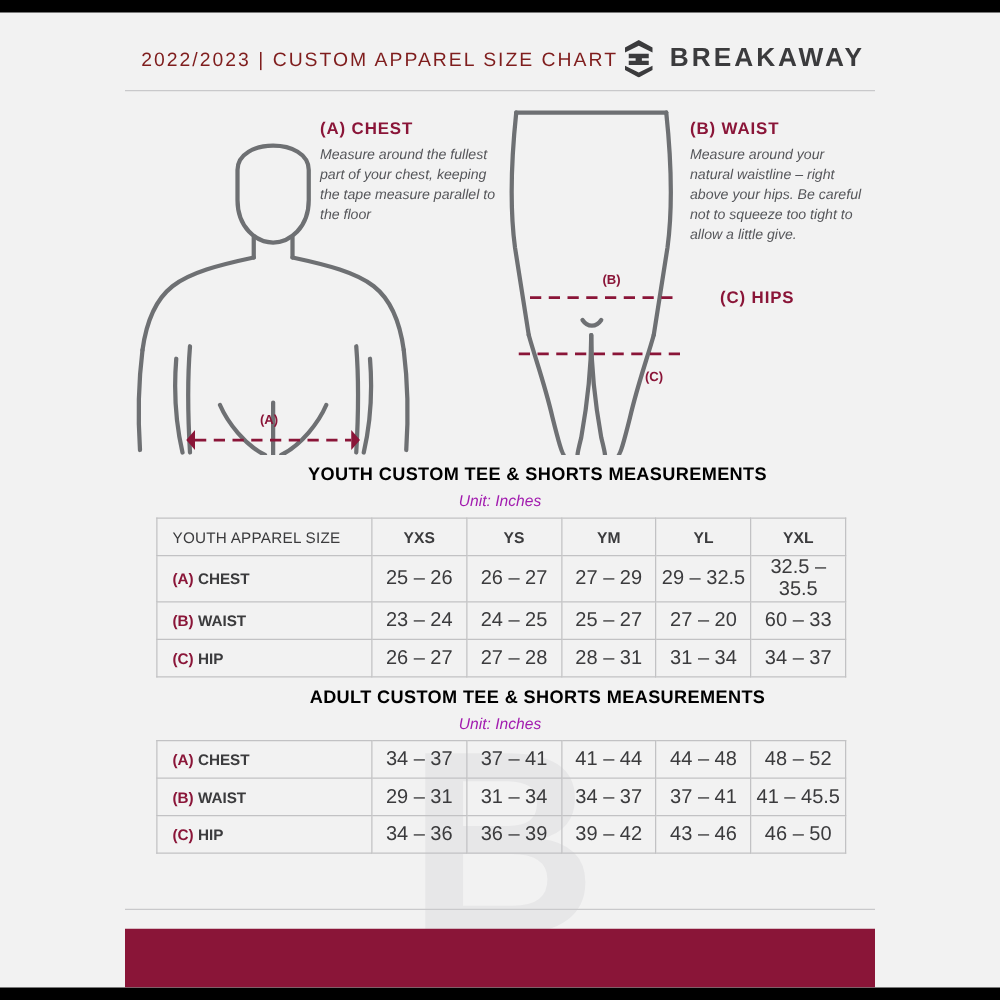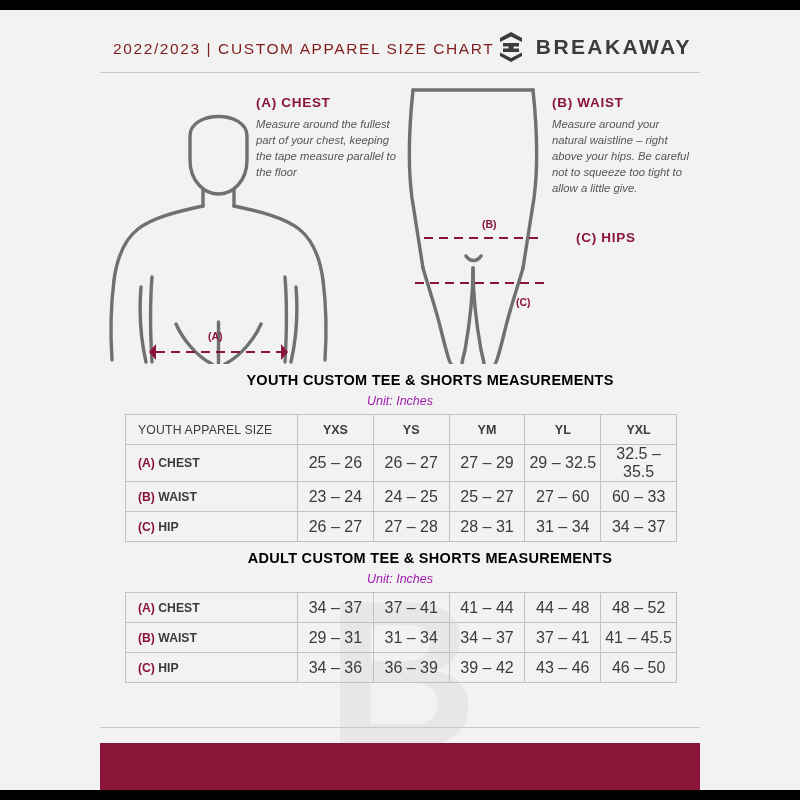--- a/index.html
+++ b/index.html
@@ -318,21 +318,21 @@
           <td>32.5 – 35.5</td>
         </tr>
         <tr>
           <td class="rowhead">
             <span class="tag">(B)</span>
             <span>WAIST</span>
           </td>
           <td>23 – 24</td>
           <td>24 – 25</td>
           <td>25 – 27</td>
-          <td>27 – 60</td>
+          <td>27 – 20</td>
           <td>60 – 33</td>
         </tr>
         <tr>
           <td class="rowhead">
             <span class="tag">(C)</span>
             <span>HIP</span>
           </td>
           <td>26 – 27</td>
           <td>27 – 28</td>
           <td>28 – 31</td>

